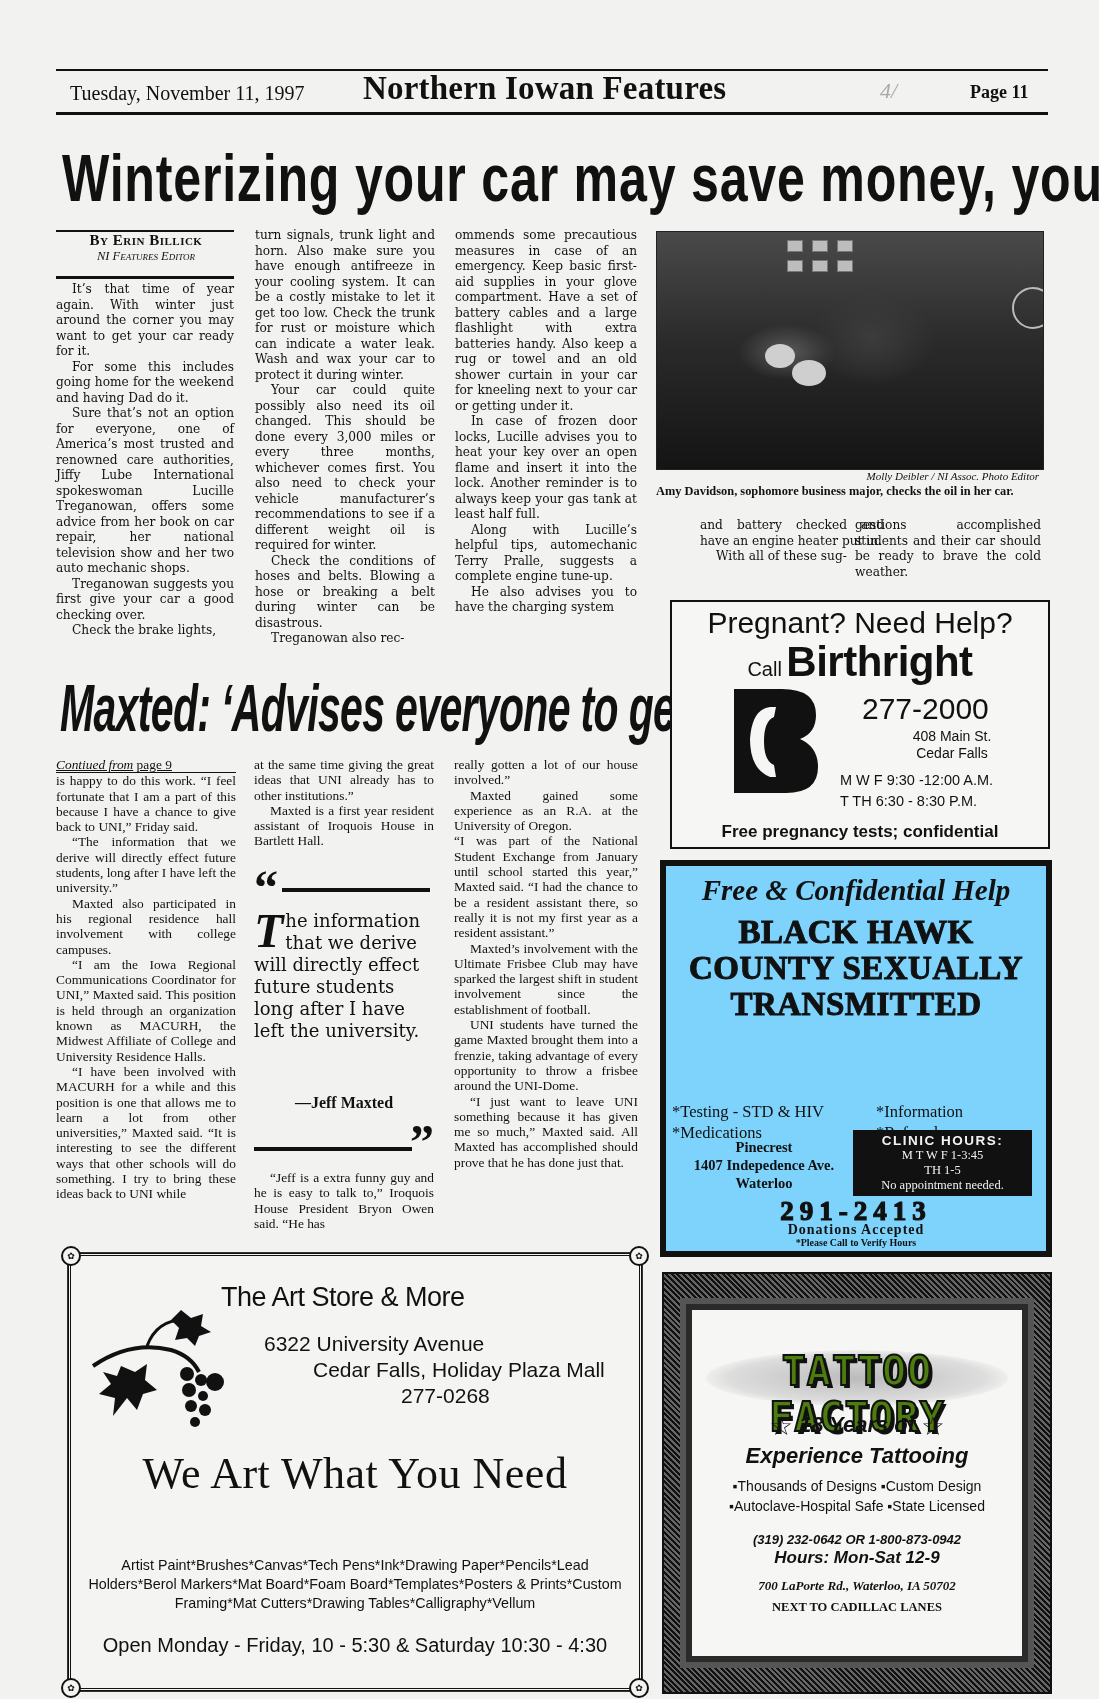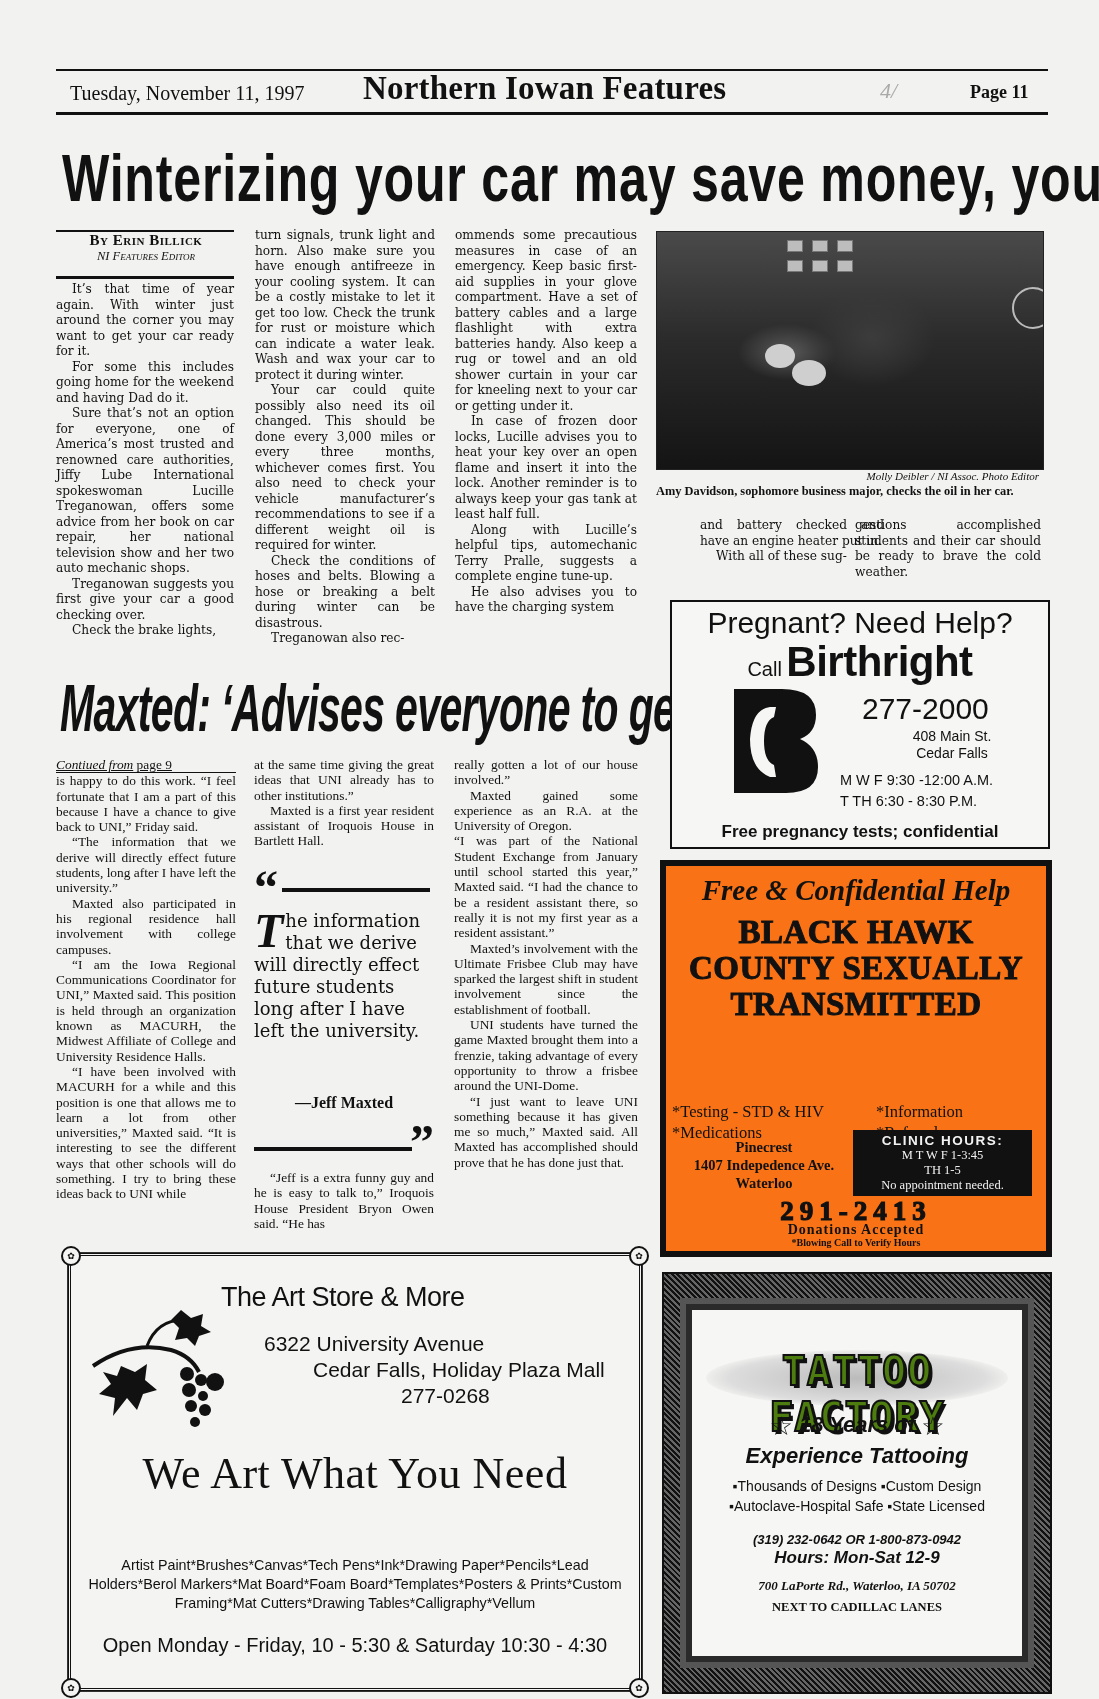--- a/index.html
+++ b/index.html
@@ -46,21 +46,21 @@
   .ad-birth .l1 { position:absolute; left:0; top:4px; width:100%; text-align:center; font-family:"Liberation Sans", sans-serif; font-size:30px; }
   .ad-birth .l2 { position:absolute; left:0; top:36px; width:100%; text-align:center; font-family:"Liberation Sans", sans-serif; }
   .ad-birth .l2 .call { font-size:20px; }
   .ad-birth .l2 .brand { font-size:42px; font-weight:bold; letter-spacing:-0.5px; }
   .ad-birth .phone { position:absolute; left:190px; top:90px; width:180px; text-align:left; font-family:"Liberation Sans", sans-serif; font-size:30px; }
   .ad-birth .addr { position:absolute; left:190px; top:126px; width:180px; text-align:center; font-family:"Liberation Sans", sans-serif; font-size:14px; line-height:17px; }
   .ad-birth .hours { position:absolute; left:168px; top:168px; font-family:"Liberation Sans", sans-serif; font-size:14.5px; line-height:21px; }
   .ad-birth .free { position:absolute; left:0; top:220px; width:100%; text-align:center; font-family:"Liberation Sans", sans-serif; font-weight:bold; font-size:17px; }
   .ad-birth .logo { position:absolute; left:58px; top:83px; width:88px; height:110px; }
   
-  .ad-std { left:660px; top:860px; width:380px; height:385px; border:6px solid #111; background:#f97316; }
+  .ad-std { left:660px; top:860px; width:380px; height:385px; border:6px solid #111; background:#7dd3fc; }
   .ad-std .script { position:absolute; left:0; top:8px; width:100%; text-align:center; font-family:"Liberation Serif", serif; font-style:italic; font-weight:bold; font-size:29px; }
   .ad-std .big { position:absolute; left:0; top:48px; width:100%; text-align:center; font-family:"Liberation Serif", serif; font-weight:bold; font-size:33px; line-height:36px; letter-spacing:0.5px; -webkit-text-stroke:1px #111; }
   .ad-std .svc { position:absolute; font-family:"Liberation Serif", serif; font-weight:normal; font-size:16.5px; line-height:21px; text-align:left;margin-top:13px; }
   .ad-std .loc { position:absolute; left:8px; top:272px; width:180px; text-align:center; font-family:"Liberation Serif", serif; font-weight:bold; font-size:14.5px; line-height:18px; }
   .ad-std .hoursbox { position:absolute; left:187px; top:264px; width:179px; height:66px; background:#111; color:#f2f2f2; text-align:center; }
   .ad-std .hoursbox .t { font-family:"Liberation Sans", sans-serif; font-weight:bold; font-size:13.5px; letter-spacing:1.5px; margin-top:3px; }
   .ad-std .hoursbox .r { font-family:"Liberation Serif", serif; font-size:12.5px; line-height:15px; }
   .ad-std .num { position:absolute; left:0; top:330px; width:100%; text-align:center; font-family:"Liberation Serif", serif; font-weight:bold; font-size:27px; letter-spacing:6px; -webkit-text-stroke:1.2px #111; }
   .ad-std .don { position:absolute; left:0; top:356px; width:100%; text-align:center; font-family:"Liberation Serif", serif; font-weight:bold; font-size:14px; letter-spacing:1px; }
   .ad-std .ver { position:absolute; left:0; top:371px; width:100%; text-align:center; font-family:"Liberation Serif", serif; font-weight:bold; font-size:10px; }
@@ -234,21 +234,21 @@
     <div>Waterloo</div>
   </div>
   <div class="hoursbox">
     <div class="t">CLINIC HOURS:</div>
     <div class="r">M T W F 1-3:45</div>
     <div class="r">TH 1-5</div>
     <div class="r">No appointment needed.</div>
   </div>
   <div class="num">291-2413</div>
   <div class="don">Donations Accepted</div>
-  <div class="ver">*Blowing Call to Verify Hours</div>
+  <div class="ver">*Please Call to Verify Hours</div>
 </div>
 
 <div class="abs ad-art">
   <div class="corner" style="left:-10px;top:-10px;">✿</div>
   <div class="corner" style="right:-10px;top:-10px;">✿</div>
   <div class="corner" style="left:-10px;bottom:-10px;">✿</div>
   <div class="corner" style="right:-10px;bottom:-10px;">✿</div>
   <svg class="grapes" viewBox="0 0 140 130">
     <path d="M2 60 Q40 34 80 44 Q100 50 108 66" stroke="#111" stroke-width="4" fill="none"></path>
     <path d="M56 40 Q66 14 92 14" stroke="#111" stroke-width="3" fill="none"></path>

